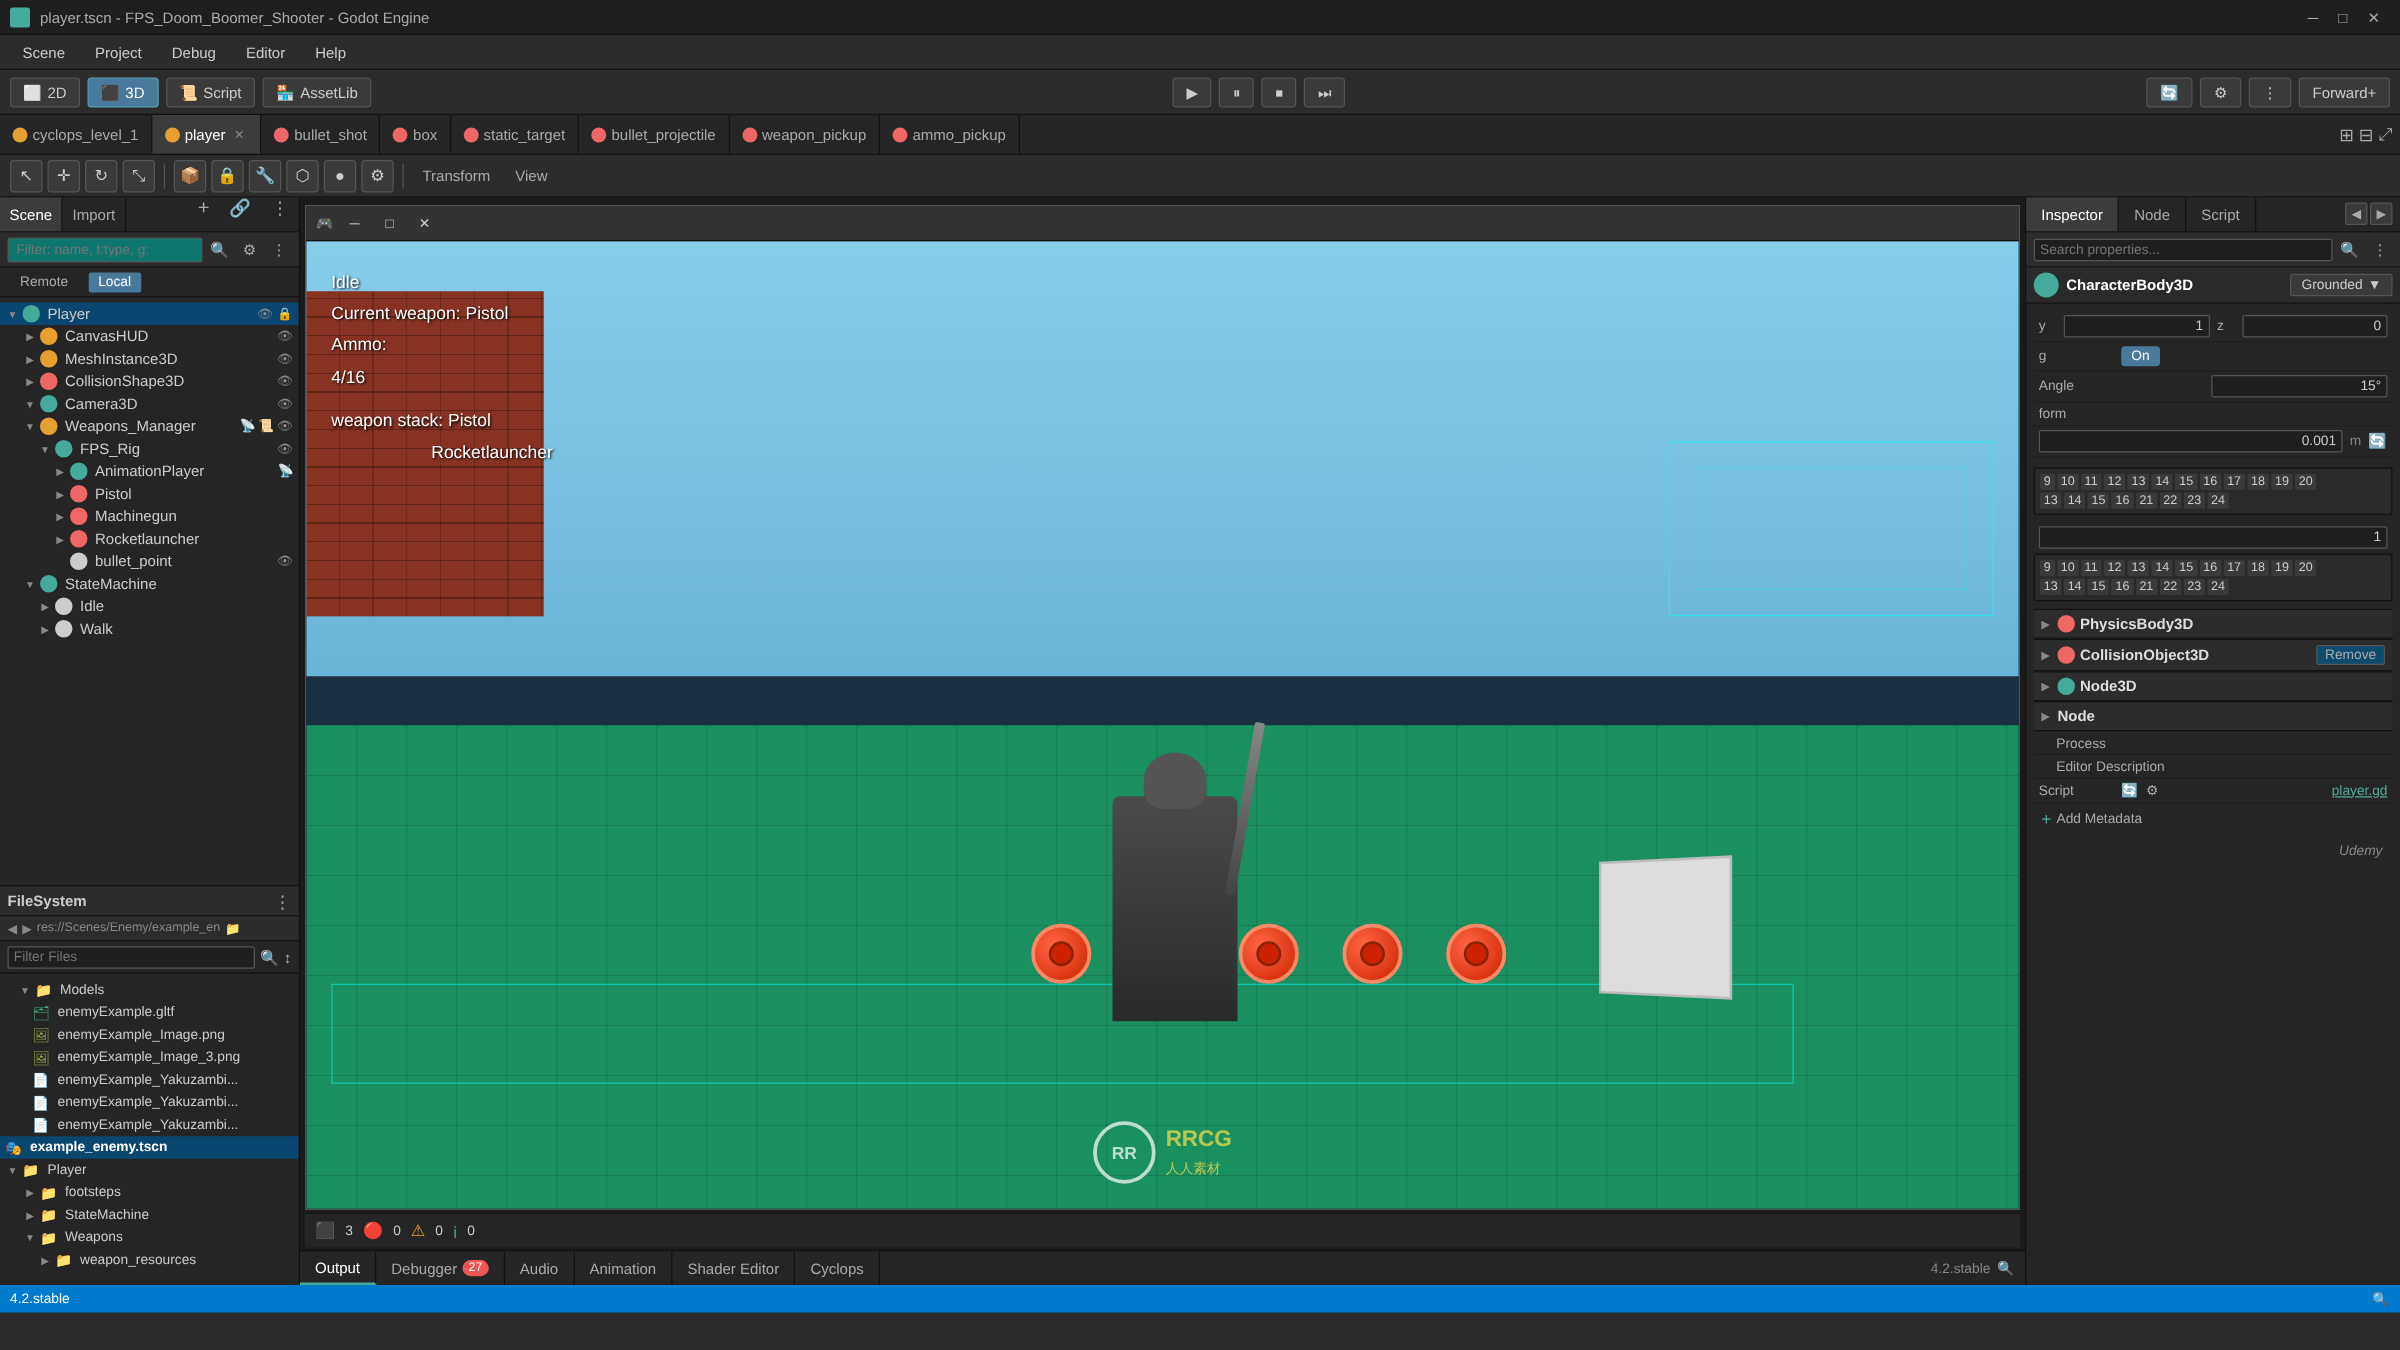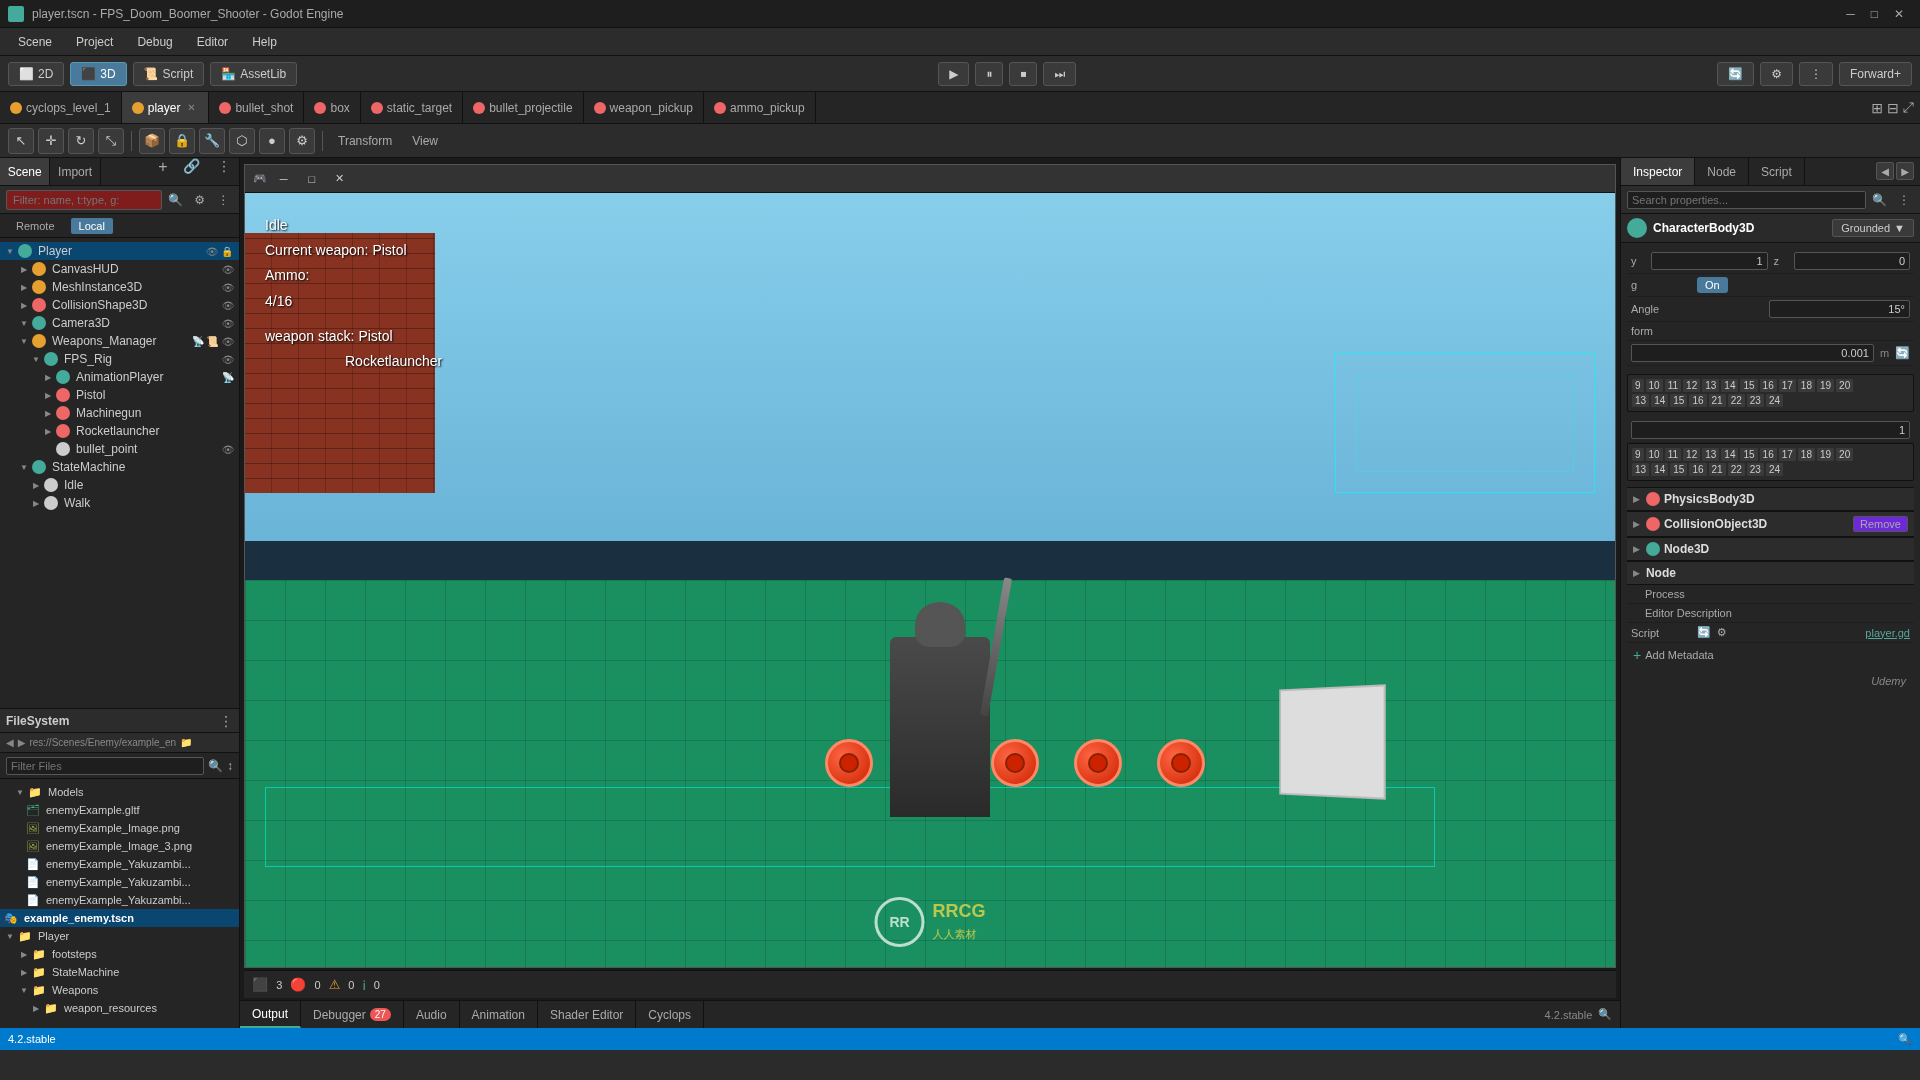--- a/index.html
+++ b/index.html
@@ -34,21 +34,21 @@
 
     
     #layout { display: flex; height: calc(1080px - 28px - 28px - 36px - 32px - 34px - 30px); }
 
     
     #left-panel { width: 240px; background: #252526; border-right: 1px solid #111; display: flex; flex-direction: column; }
     #left-panel-tabs { height: 28px; display: flex; border-bottom: 1px solid #111; }
     .left-tab { flex: 1; display: flex; align-items: center; justify-content: center; font-size: 12px; color: #aaa; cursor: pointer; border-right: 1px solid #111; }
     .left-tab.active { background: #3c3c3c; color: #fff; }
     #left-panel-toolbar { height: 28px; display: flex; align-items: center; padding: 0 6px; gap: 4px; border-bottom: 1px solid #111; background: #2c2c2c; }
-    #filter-input { flex: 1; height: 20px; background: #7f1d1d; border: 1px solid #555; border-radius: 2px; color: #ccc; padding: 0 6px; font-size: 11px; }
+    #filter-input { flex: 1; height: 20px; background: #0f766e; border: 1px solid #555; border-radius: 2px; color: #ccc; padding: 0 6px; font-size: 11px; }
     .left-tool-btn { width: 20px; height: 20px; background: transparent; border: none; cursor: pointer; color: #aaa; display: flex; align-items: center; justify-content: center; font-size: 12px; }
     #remote-local { height: 24px; display: flex; align-items: center; padding: 0 8px; gap: 8px; border-bottom: 1px solid #111; font-size: 11px; }
     .rl-btn { padding: 2px 8px; border-radius: 2px; cursor: pointer; color: #aaa; }
     .rl-btn.active { background: #4a7a9b; color: #fff; }
     #scene-tree { flex: 1; overflow-y: auto; padding: 4px 0; }
     .tree-item { display: flex; align-items: center; padding: 2px 4px; cursor: pointer; gap: 2px; white-space: nowrap; }
     .tree-item.selected { background: #094771; }
     .tree-arrow { width: 12px; height: 12px; display: inline-flex; align-items: center; justify-content: center; font-size: 8px; color: #888; cursor: pointer; }
     .tree-node-icon { width: 14px; height: 14px; border-radius: 50%; display: inline-block; margin-right: 4px; flex-shrink: 0; }
     .tree-label { font-size: 12px; color: #ccc; flex: 1; overflow: hidden; text-overflow: ellipsis; }
@@ -154,21 +154,21 @@
     .search-input-insp { flex: 1; height: 18px; background: #1e1e1e; border: 1px solid #555; border-radius: 2px; color: #ccc; padding: 0 4px; font-size: 11px; }
     .insp-icon-btn { width: 20px; height: 20px; display: flex; align-items: center; justify-content: center; cursor: pointer; color: #aaa; font-size: 12px; border-radius: 2px; }
 
     
     .collapse-arrow { font-size: 9px; margin-right: 2px; color: #888; }
 
     
     .comp-header { display: flex; align-items: center; padding: 4px 6px; background: #2c2c2c; border-top: 1px solid #111; border-bottom: 1px solid #111; cursor: pointer; gap: 4px; }
     .comp-icon { width: 14px; height: 14px; border-radius: 50%; display: inline-block; }
     .comp-label { font-size: 12px; color: #ddd; font-weight: bold; flex: 1; }
-    .comp-btn { font-size: 11px; color: #aaa; background: #6d28d9; border: 1px solid #555; border-radius: 2px; padding: 1px 6px; cursor: pointer; }
+    .comp-btn { font-size: 11px; color: #aaa; background: #0c4a6e; border: 1px solid #555; border-radius: 2px; padding: 1px 6px; cursor: pointer; }
   </style>
 </head>
 <body>
 
 <div id="titlebar">
   <span id="titlebar-icon"></span>
   <span>player.tscn - FPS_Doom_Boomer_Shooter - Godot Engine</span>
   <span style="flex:1"></span>
   <span style="padding:2px 8px;cursor:pointer;">─</span>
   <span style="padding:2px 8px;cursor:pointer;">□</span>

